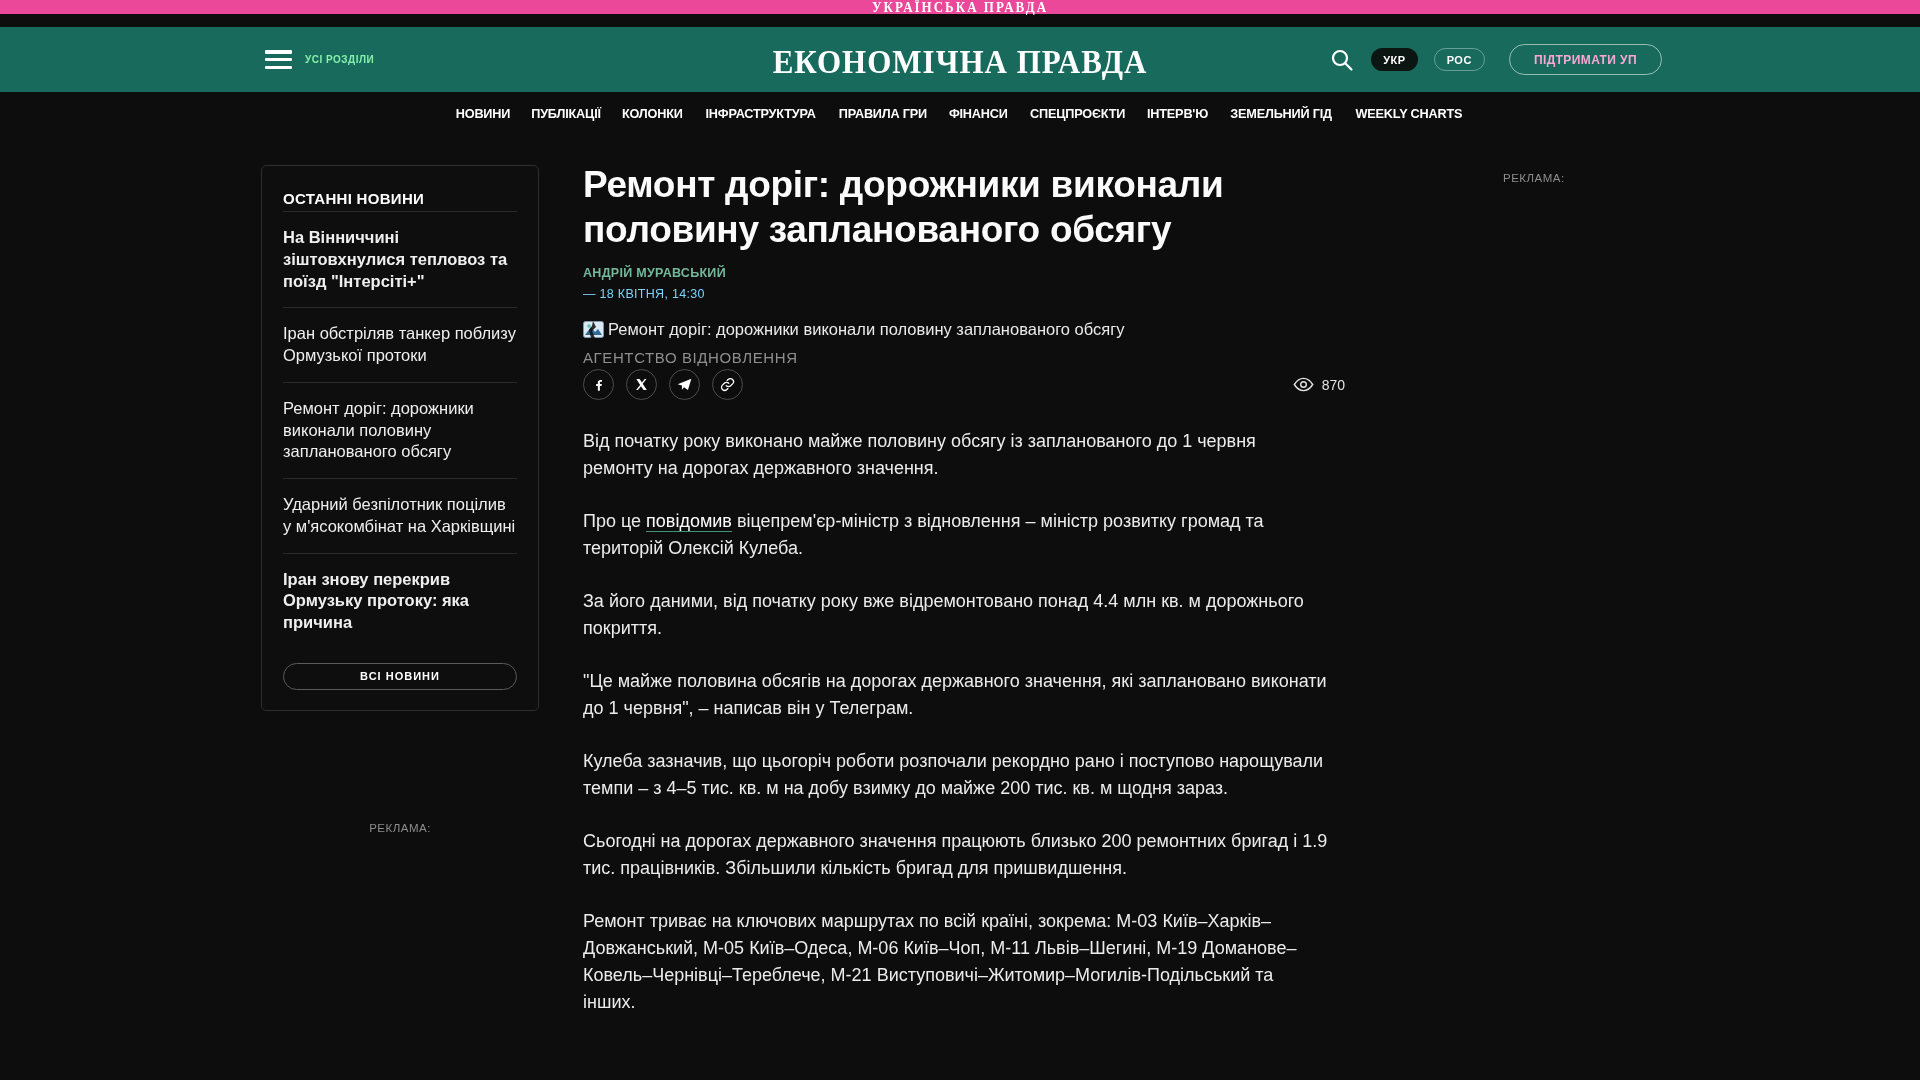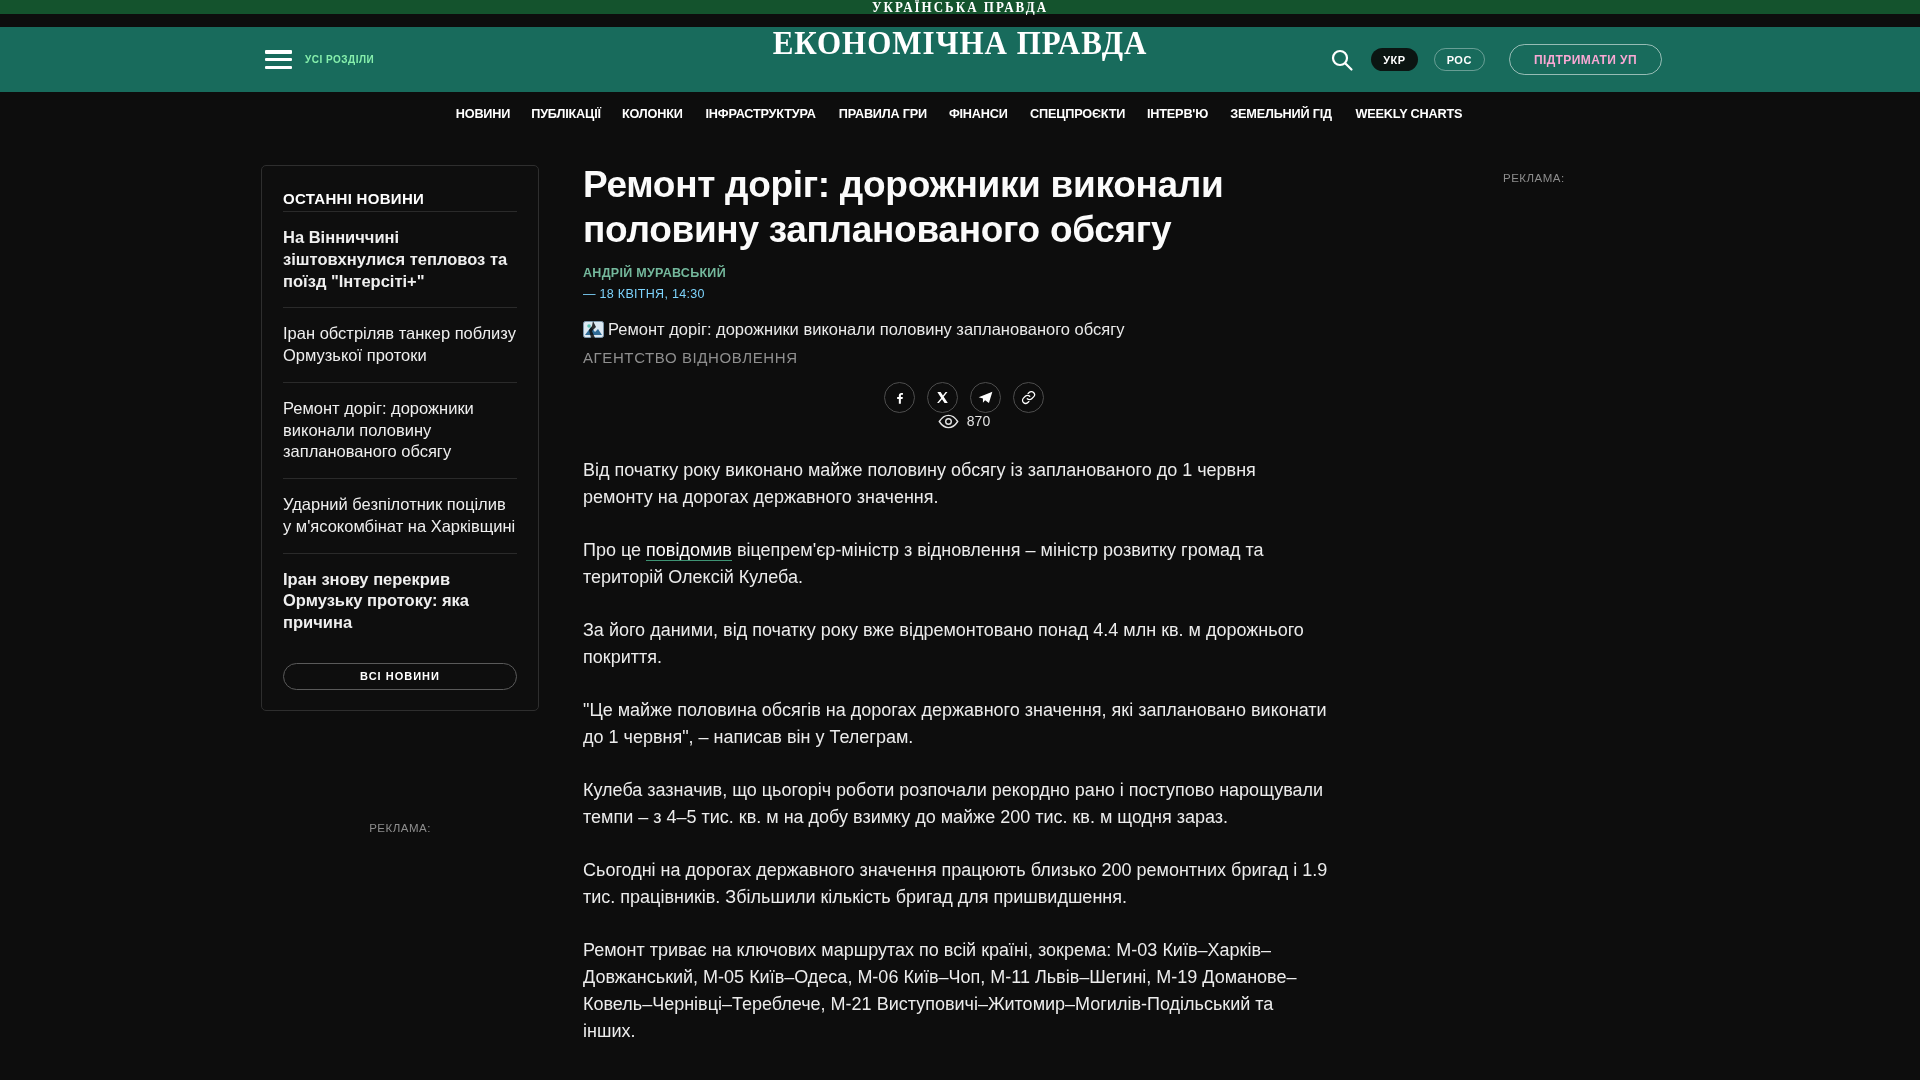--- a/index.html
+++ b/index.html
@@ -1,26 +1,26 @@
 <!DOCTYPE html>
 <html lang="uk"><head>
 <meta charset="utf-8">
 <style>
   html,body{margin:0;padding:0;background:#0d0d0d;width:1920px;height:1080px;overflow:hidden;
     font-family:"Liberation Sans", sans-serif;-webkit-font-smoothing:antialiased;}
-  .topbar{position:absolute;left:0;top:0;width:1920px;height:14px;background:#14532d;
+  .topbar{position:absolute;left:0;top:0;width:1920px;height:14px;background:#ec4899;
     display:flex;align-items:center;justify-content:center;}
   .up-logo{color:#fff;font-family:"Liberation Serif", serif;font-weight:700;font-size:13px;
     letter-spacing:2px;transform:scaleY(1.15);}
   .header{position:absolute;left:0;top:27px;width:1920px;height:65px;background:#186b5c;}
   .menu-group{position:absolute;left:265px;top:0;height:65px;display:flex;align-items:center;gap:13px;cursor:pointer;}
   .burger{width:27px;height:19px;display:flex;flex-direction:column;justify-content:space-between;}
   .burger span{display:block;height:3.5px;background:#fff;border-radius:1px;}
   .menu-label{color:#86efac;font-size:10px;font-weight:700;letter-spacing:.5px;}
-  .masthead{position:absolute;left:0;right:0;top:0;height:69px;display:flex;justify-content:center;}
+  .masthead{position:absolute;left:0;right:0;top:0;height:69px;display:flex;align-items:center;justify-content:center;}
   .masthead-text{color:#fff;font-family:"Liberation Serif", serif;font-weight:700;font-size:31px;
     letter-spacing:1px;transform:scaleY(1.12);}
   .header-right{position:absolute;right:258px;top:0;height:65px;display:flex;align-items:center;gap:16px;}
   .search-btn{width:26px;height:26px;display:flex;align-items:center;justify-content:center;cursor:pointer;}
   .lang-pill{min-width:46px;height:23px;border-radius:12px;display:flex;align-items:center;justify-content:center;
     color:#fff;font-size:11px;font-weight:700;letter-spacing:.5px;padding:8px 12px;box-sizing:border-box;cursor:pointer;}
   .lang-active{background:#0b1512;}
   .lang-inactive{border:1px solid rgba(255,255,255,.35);}
   .support-btn{height:31px;border:1px solid rgba(255,255,255,.55);border-radius:16px;color:#f9a8d4;
     font-size:12px;font-weight:700;letter-spacing:.4px;padding:0 24px;display:flex;align-items:center;
@@ -46,21 +46,21 @@
   
   .article{position:absolute;left:583px;top:162px;width:762px;}
   .article h1{margin:0;color:#fbfbfb;font-size:37px;line-height:1.22;font-weight:700;max-width:690px;
     letter-spacing:-.3px;}
   .byline{margin-top:14px;display:flex;align-items:baseline;gap:7px;flex-direction:column;}
   .author{color:#74b89c;font-size:12.5px;font-weight:700;letter-spacing:.3px;text-decoration:none;cursor:pointer;}
   .date{color:#7dd3fc;font-size:12.5px;letter-spacing:.3px;}
   .figure-row{margin-top:19px;display:flex;align-items:center;gap:4px;}
   .img-alt{color:#eaeaea;font-size:16.5px;}
   .figcaption{margin-top:10px;color:#8f8f8f;font-size:15px;letter-spacing:.6px;}
-  .share-row{margin-top:16px;display:flex;align-items:center;justify-content:space-between;max-width:762px;flex-direction:column;}
+  .share-row{margin-top:3px;display:flex;align-items:center;justify-content:space-between;max-width:762px;}
   .share-icons{display:flex;gap:12px;}
   .share-btn{width:31px;height:31px;border-radius:50%;border:1.5px solid #4d4d4d;background:transparent;
     display:flex;align-items:center;justify-content:center;cursor:pointer;padding:0;}
   .views{display:flex;align-items:center;gap:8px;color:#e3e3e3;font-size:14px;}
   .article-body{margin-top:28px;max-width:745px;}
   .article-body p{margin:0 0 26px;color:#ececec;font-size:18px;line-height:1.5;}
   .body-link{color:#fff;text-decoration:none;border-bottom:1.5px solid #3f9474;cursor:pointer;}
 </style>
 </head>
 <body>

